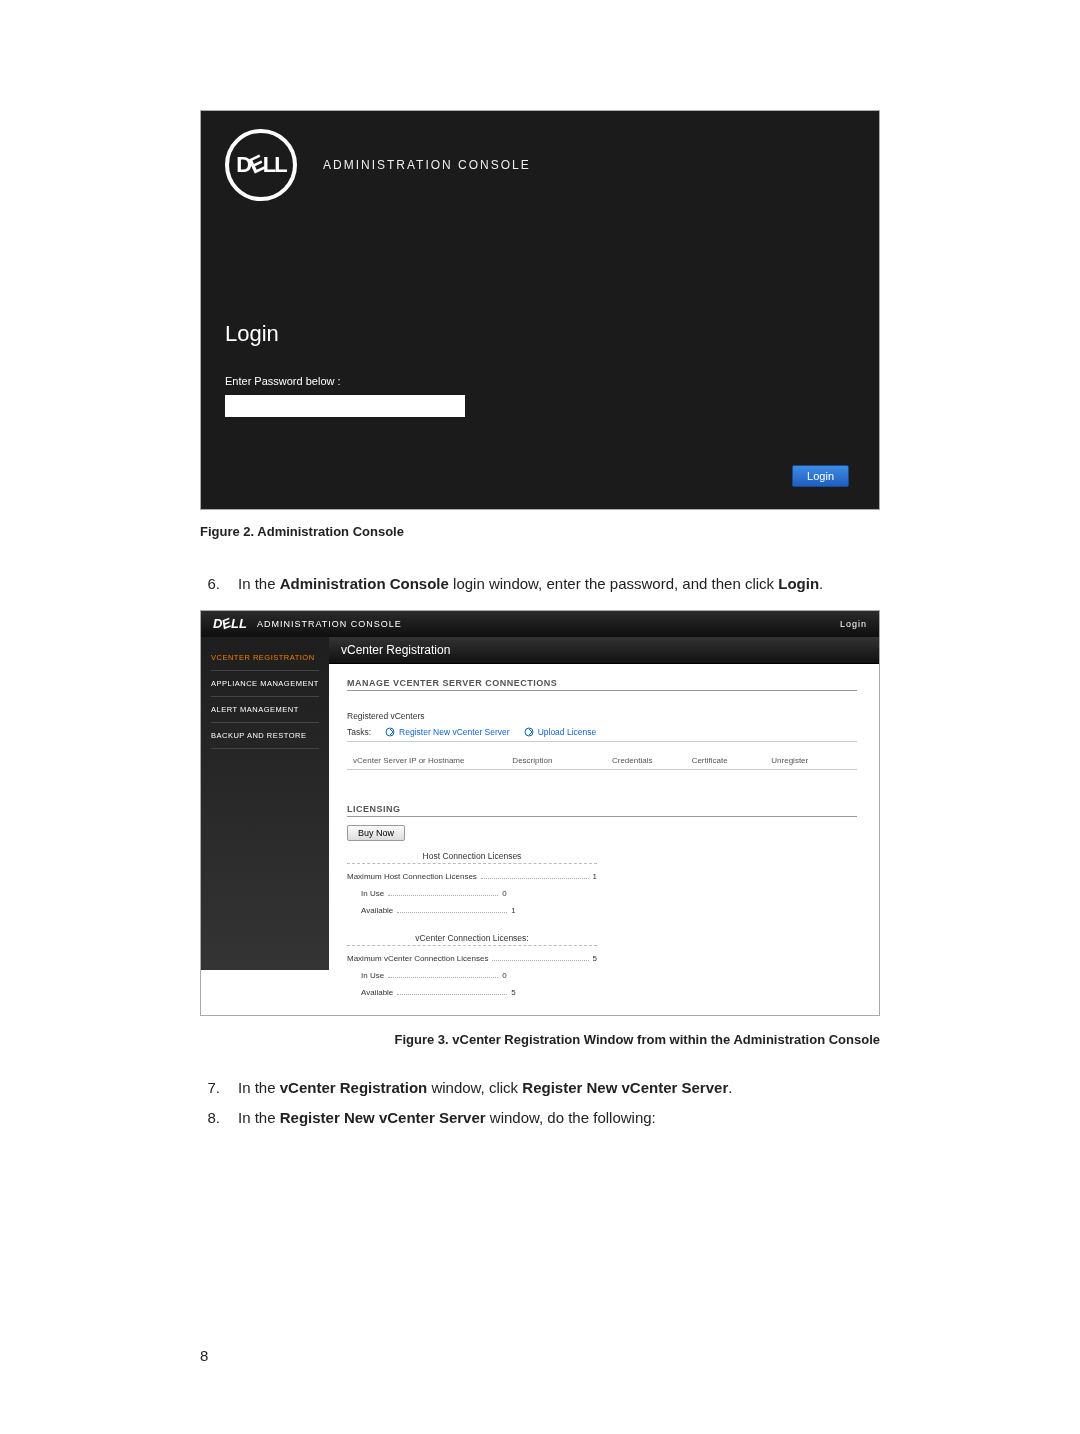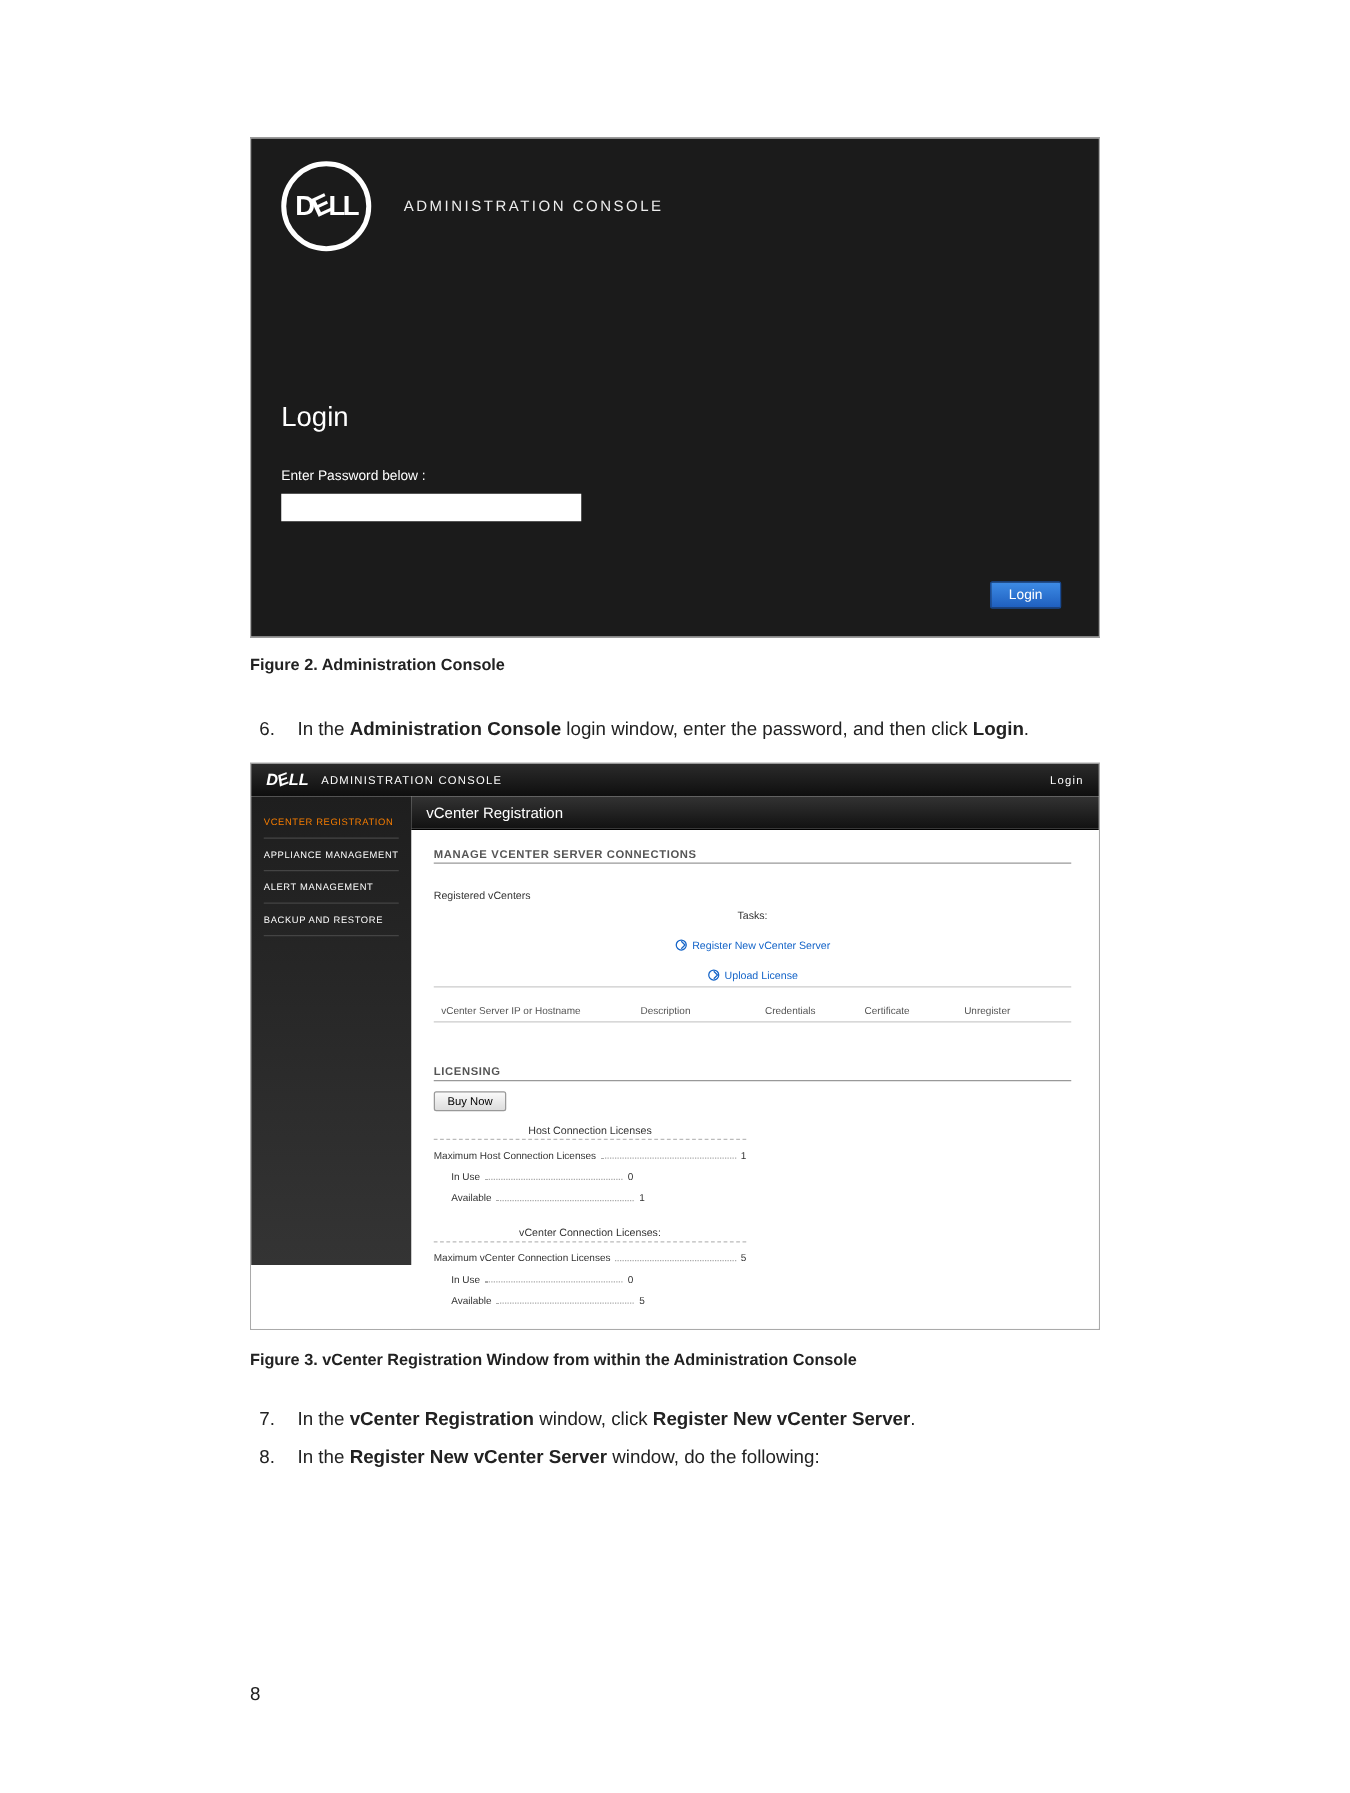--- a/index.html
+++ b/index.html
@@ -94,21 +94,21 @@
   }
   .section-label {
     font-size:9px; letter-spacing:.5px; color:#555;
     border-bottom:1px solid #999; margin-top:14px; padding-bottom:2px;
     font-weight:bold;
   }
   .sub { font-size:8.5px; margin-top:20px; color:#333; }
   .task-row {
     font-size:8.5px; margin-top:6px; padding-bottom:4px;
     border-bottom:1px solid #ccc;
-    display:flex; gap:14px; align-items:center;flex-direction:column;
+    display:flex; gap:14px; align-items:center;
   }
   .task-row .tl { color:#333; }
   .task-link { color:#1464c8; cursor:pointer; display:flex; gap:4px; align-items:center;}
   .task-link svg { flex:none; }
   .grid-head, .grid-row {
     display:grid;
     grid-template-columns: 1.6fr 1fr 0.8fr 0.8fr 0.8fr;
     font-size:8px; color:#555;
   }
   .grid-head { margin-top:10px; border-bottom:1px solid #ccc; padding:4px 6px; }
@@ -124,21 +124,21 @@
   .lic-sub {
     font-size:8.5px; margin-top:10px; color:#333;
     border-bottom:1px dashed #bbb; width:250px; padding-bottom:2px;text-align:center;
   }
   .lic-row { display:flex; font-size:8px; margin-top:8px; align-items:flex-end; }
   .lic-row.indent { padding-left:14px; }
   .lic-row .lbl { color:#333; white-space:nowrap; }
   .lic-row .dots { flex:1; border-bottom:1px dotted #aaa; margin:0 4px 2px 4px; max-width:110px;}
   .lic-row .val { color:#333; }
   .lic-block { max-width:250px; }
-  .figure-caption.f3 { margin-top:16px; }
+  .figure-caption.f3 { margin-top:16px;text-align:right; }
   .page-number {
     position:absolute; left:200px; bottom:70px; font-size:15px;
   }
 </style>
 </head>
 <body>
 
 <div class="console-login">
   <div class="logo-row">
     <div class="dell-circle">D<span class="rot">E</span>LL</div>

